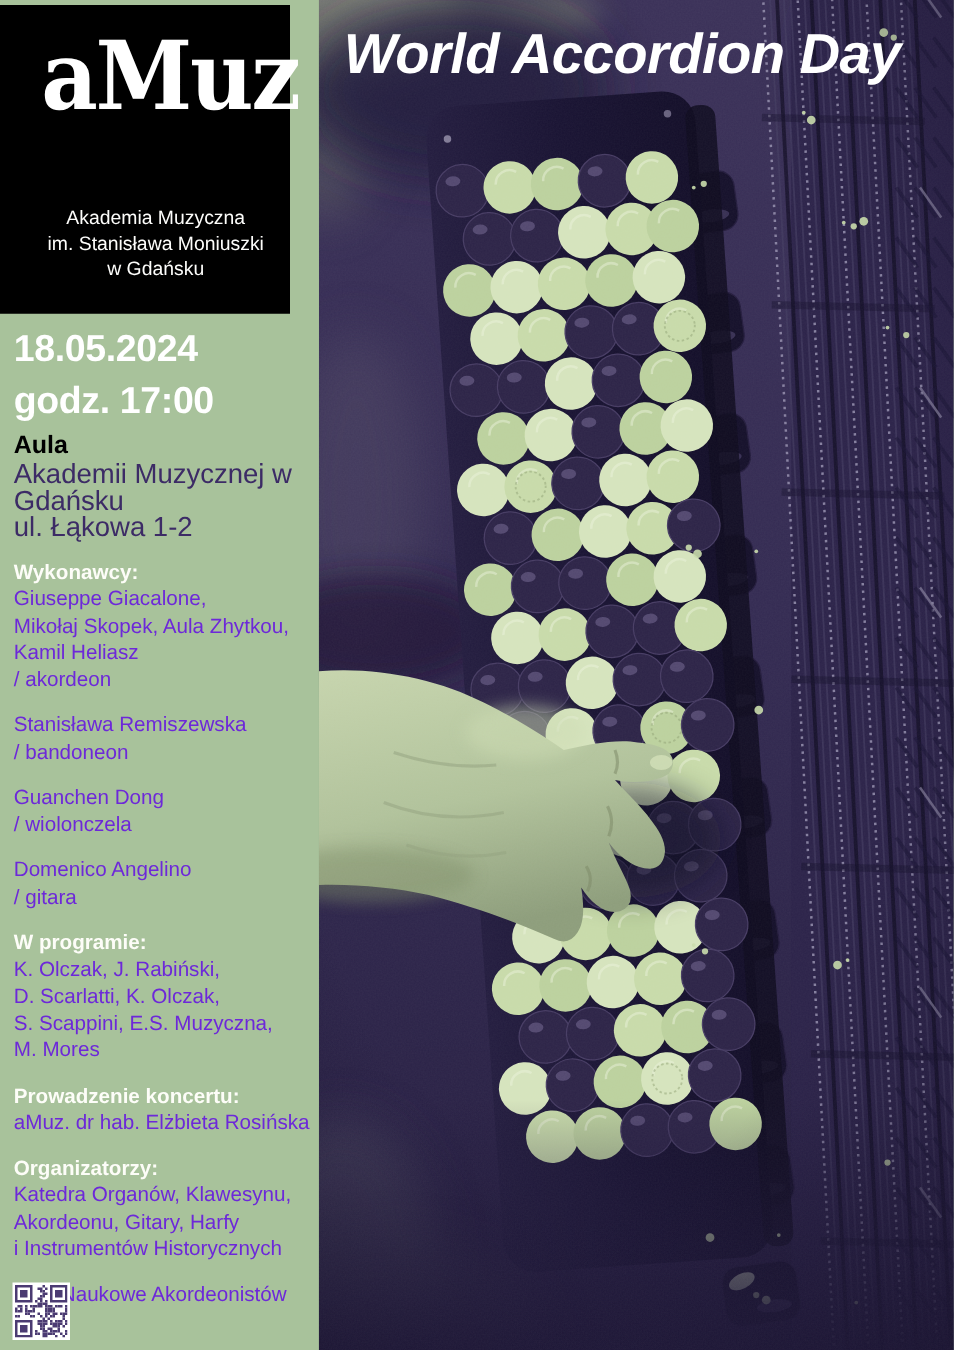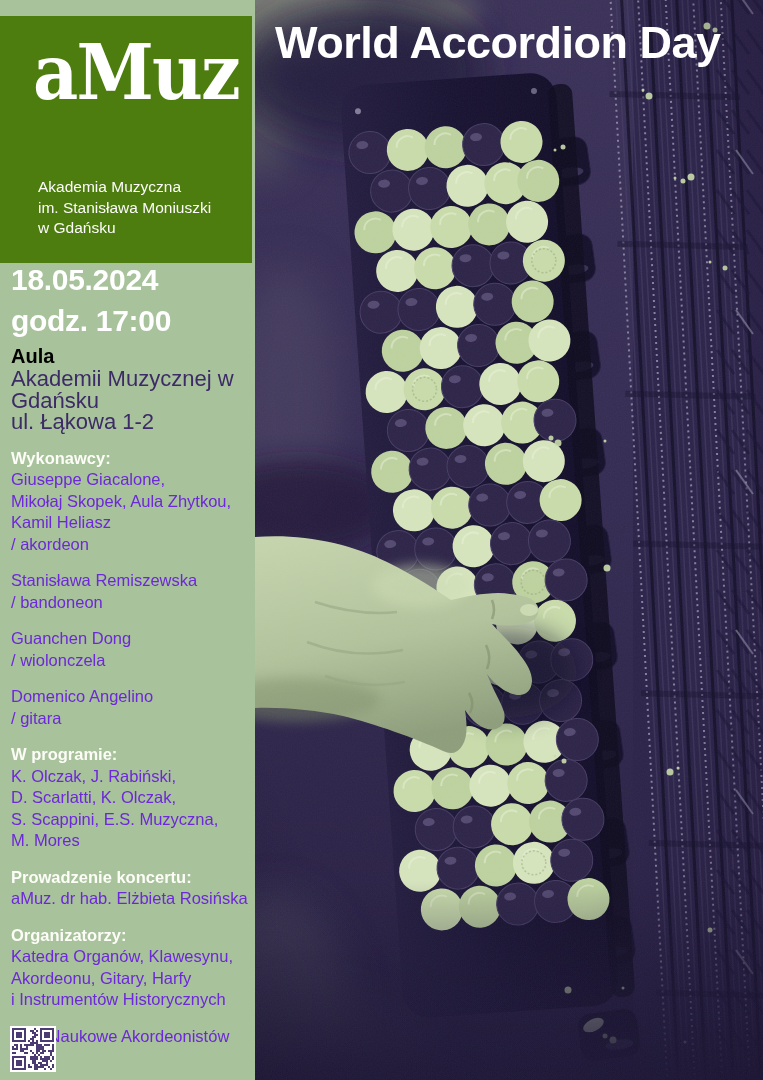--- a/index.html
+++ b/index.html
@@ -2,35 +2,35 @@
 <html><head>
 <meta charset="utf-8">
 <style>
   html,body{margin:0;padding:0;}
   body{
     width:763px;height:1080px;position:relative;overflow:hidden;
     background:#a8c29b;
     font-family:"Liberation Sans",sans-serif;
     -webkit-font-smoothing:antialiased;
   }
-  .photo-area{position:absolute;left:255px;top:0;width:508px;height:844px;}
+  .photo-area{position:absolute;left:255px;top:0;width:508px;height:844px;font-style:italic;}
   .photo-area svg{display:block;}
   .title{
     position:absolute;left:20px;top:19px;margin:0;
     color:#ffffff;font-size:45px;font-weight:bold;line-height:47px;
     letter-spacing:-0.5px;white-space:nowrap;
   }
   .sidebar{position:absolute;left:0;top:0;width:255px;height:1080px;background:#a8c29b;}
-  .brand-block{position:absolute;left:0;top:16px;width:252px;height:247px;background:#4d7c0f;color:#fff;}
+  .brand-block{position:absolute;left:0;top:4px;width:232px;height:247px;background:#000000;color:#fff;}
   .logo{
     position:absolute;left:33px;top:19px;line-height:1;
     font-family:"DejaVu Serif",serif;font-weight:bold;font-size:76px;
     letter-spacing:-2px;transform:scaleX(0.92);transform-origin:left top;
   }
-  .institution{position:absolute;left:38px;top:161px;font-size:15.5px;line-height:20.5px;color:#fdfdfb;}
+  .institution{position:absolute;left:38px;top:161px;font-size:15.5px;line-height:20.5px;color:#fdfdfb;text-align:center;}
   .green-content{position:absolute;left:0;top:247px;width:255px;padding:0;}
   .event-date{padding:12px 8px 0 11px;font-size:30px;line-height:41px;font-weight:bold;color:#ffffff;letter-spacing:-0.3px;}
   .venue{margin-top:4px;padding:0 8px 0 11px;}
   .venue-name{font-size:20px;line-height:23px;font-weight:bold;color:#000000;}
   .venue-line{font-size:22px;line-height:21.5px;color:#3c2b66;}
   .section{margin-top:15px;padding:0 6px 0 11px;}
   .sec-heading{font-size:16.5px;line-height:21.5px;font-weight:bold;color:#fdfdf8;}
   .sec-line{font-size:16.5px;line-height:21.5px;color:#6d28d9;}
   .qr{position:absolute;left:10px;top:1026px;width:46px;height:46px;background:#ffffff;}
   .qr svg{display:block;margin:2px;}

